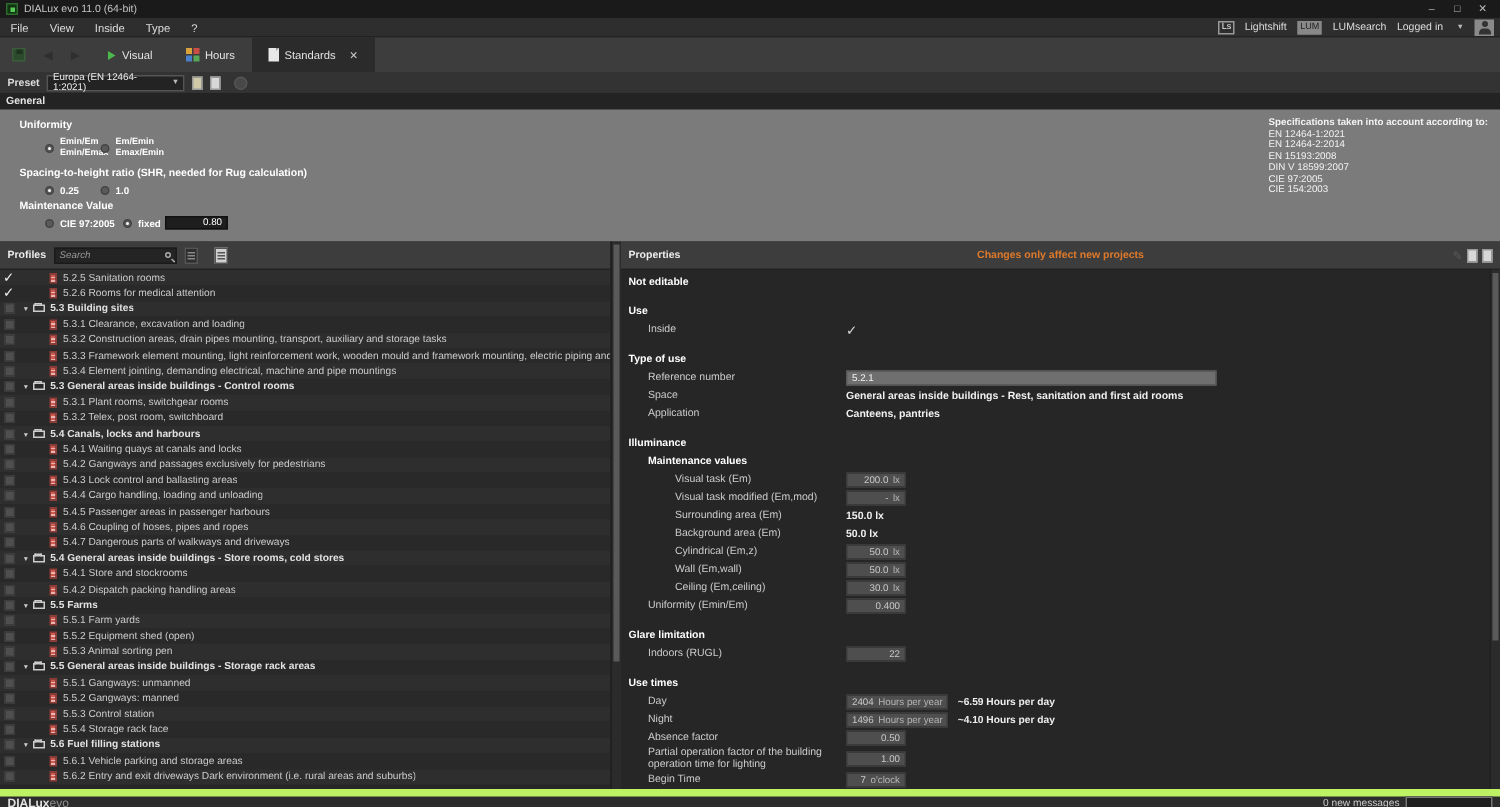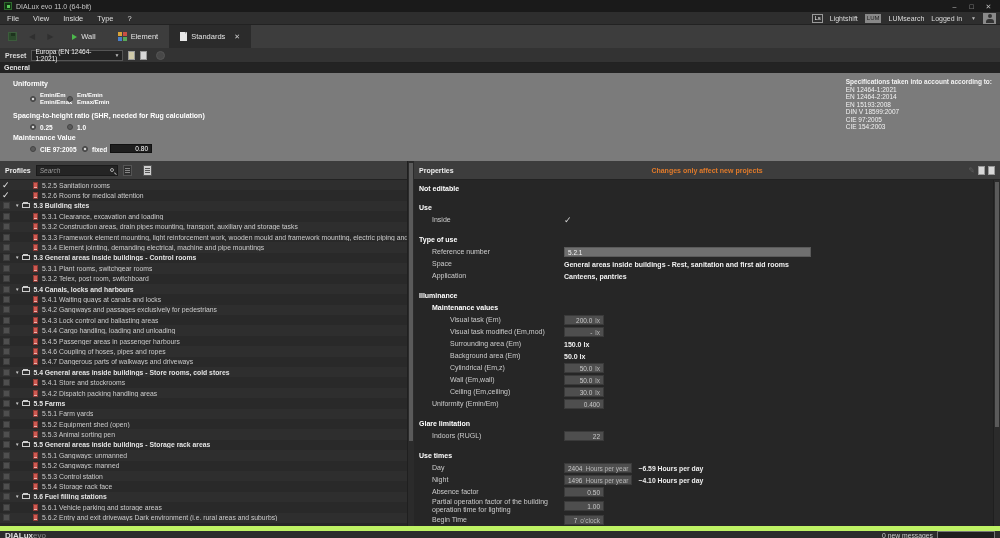--- a/index.html
+++ b/index.html
@@ -147,30 +147,30 @@
 </div>
 
 <div class="toolbar">
   <div class="tb-icons">
     <span class="save-ic"></span>
     <span class="nav-arrow">◀</span>
     <span class="nav-arrow">▶</span>
   </div>
   <div class="tab">
     <span class="play-ic"></span>
-    <span>Wall</span>
+    <span>Visual</span>
   </div>
   <div class="tab">
     <span class="brands-ic">
         <i></i>
         <i></i>
         <i></i>
         <i></i>
       </span>
-    <span>Element</span>
+    <span>Hours</span>
   </div>
   <div class="tab active">
     <span class="doc-ic-w"></span>
     <span>Standards</span>
     <span class="tab-close">✕</span>
   </div>
 </div>
 
 <div class="presetbar">
   <span class="preset-label">Preset</span>

